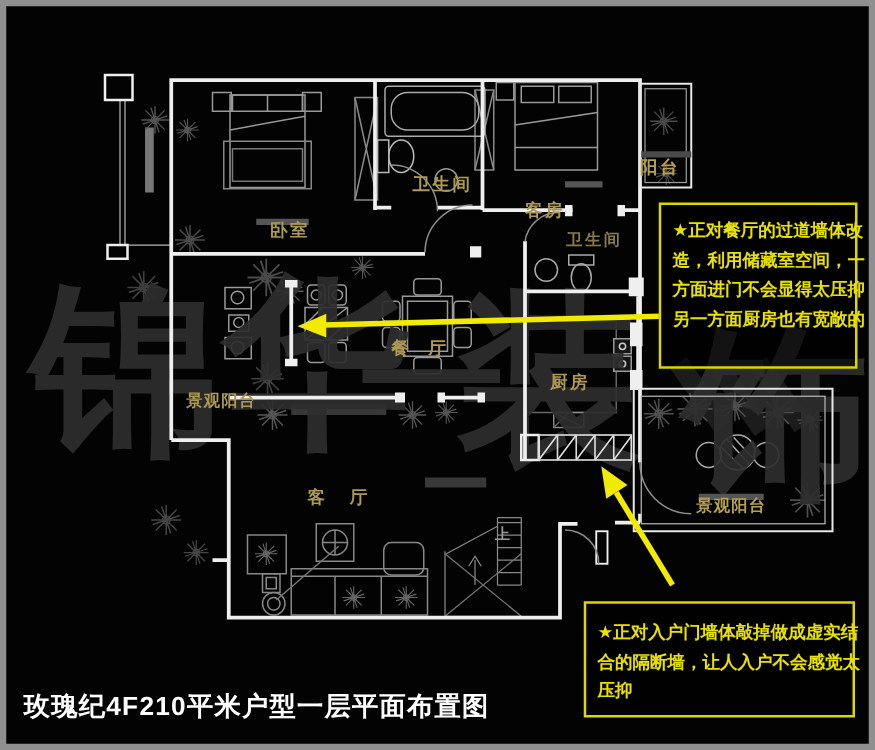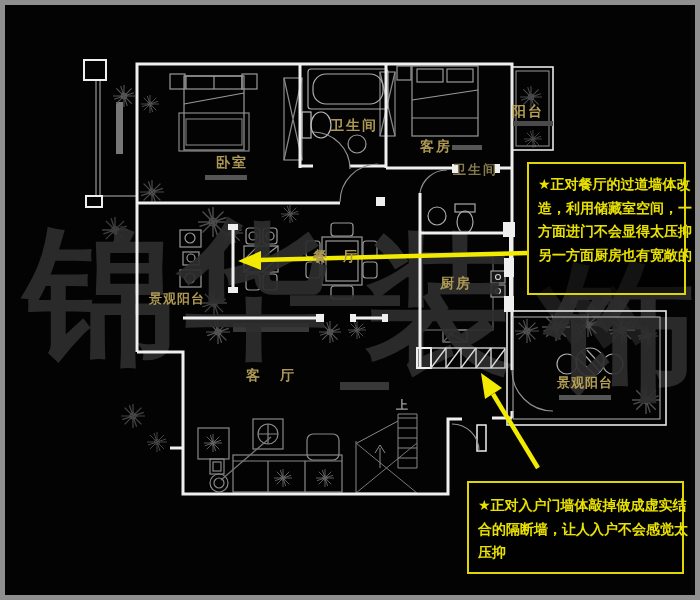--- a/index.html
+++ b/index.html
@@ -1,21 +1,21 @@
 <!DOCTYPE html>
 <html><head>
 <meta charset="utf-8">
 <style>
   html,body{margin:0;padding:0;background:#000;}
   #stage{position:relative;width:700px;height:600px;background:#030303;overflow:hidden;
          font-family:"Liberation Sans","DejaVu Sans",sans-serif;}
   #frame{position:absolute;inset:0;border:5px solid #8f8f8f;pointer-events:none;z-index:50;}
   #plan-svg{position:absolute;left:0;top:0;z-index:1;}
   .lbl{position:absolute;z-index:20;color:#ad9955;font-weight:bold;font-size:14px;
-       letter-spacing:2px;white-space:nowrap;line-height:1;}
+       letter-spacing:2px;white-space:nowrap;line-height:1;margin-top:22px;}
   .bar{position:absolute;z-index:19;background:#555;}
   .note{position:absolute;z-index:30;border:2px solid #ddd600;background:rgba(0,0,0,.55);
         color:#e9e100;font-weight:bold;font-size:14px;line-height:23.5px;
         padding:9px 6px 0 9px;box-sizing:border-box;}
   .note div{white-space:nowrap;}
   #title{position:absolute;left:19px;top:551px;z-index:25;color:#fff;font-weight:bold;
          font-size:21px;letter-spacing:1px;white-space:nowrap;}
 </style>
 </head>
 <body>
@@ -285,15 +285,16 @@
   <div>方面进门不会显得太压抑</div>
   <div>另一方面厨房也有宽敞的</div>
 </div>
 
 <div class="note" style="left:467px;top:481px;width:217px;height:93px;padding-top:11px;">
   <div>★正对入户门墙体敲掉做成虚实结</div>
   <div>合的隔断墙，让人入户不会感觉太</div>
   <div>压抑</div>
 </div>
 
+<div id="title">玫瑰纪4F210平米户型一层平面布置图</div>
 
 <div id="frame"></div>
 </div>
 
 </body></html>

